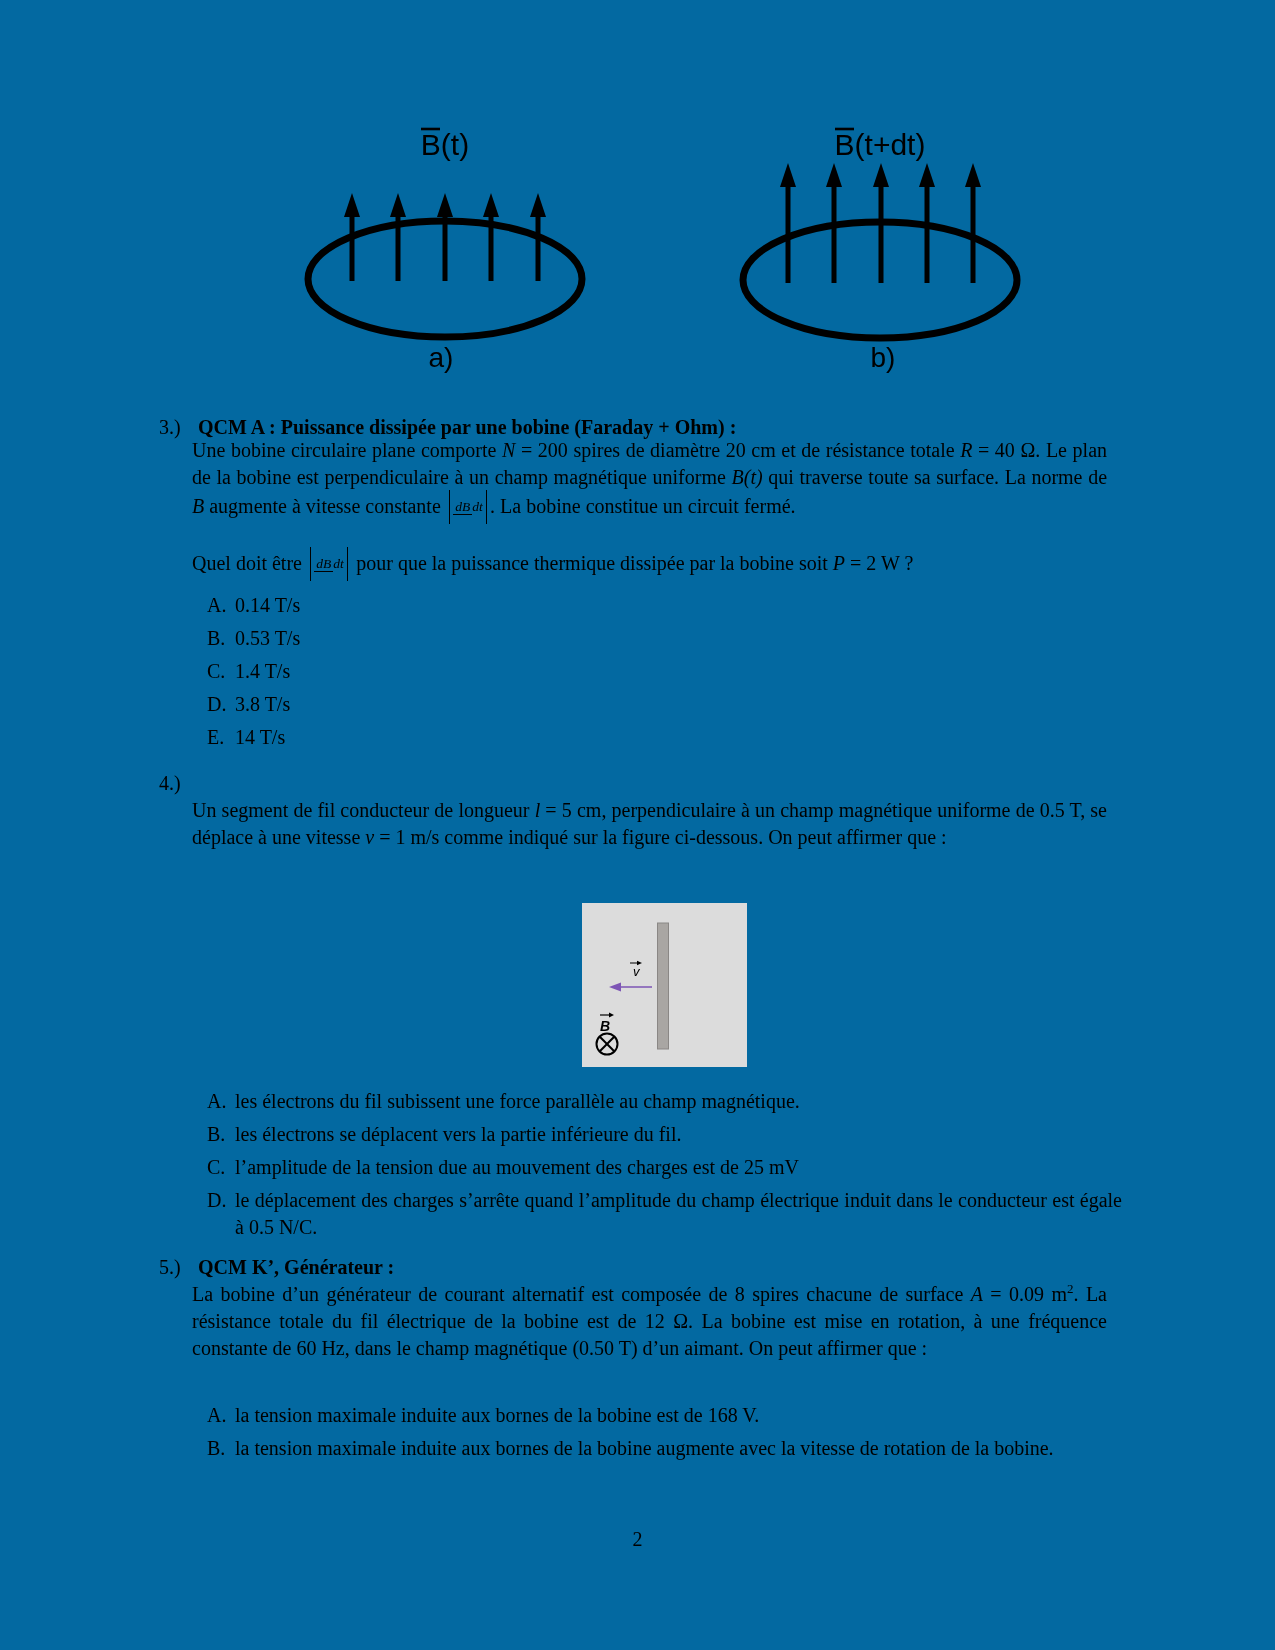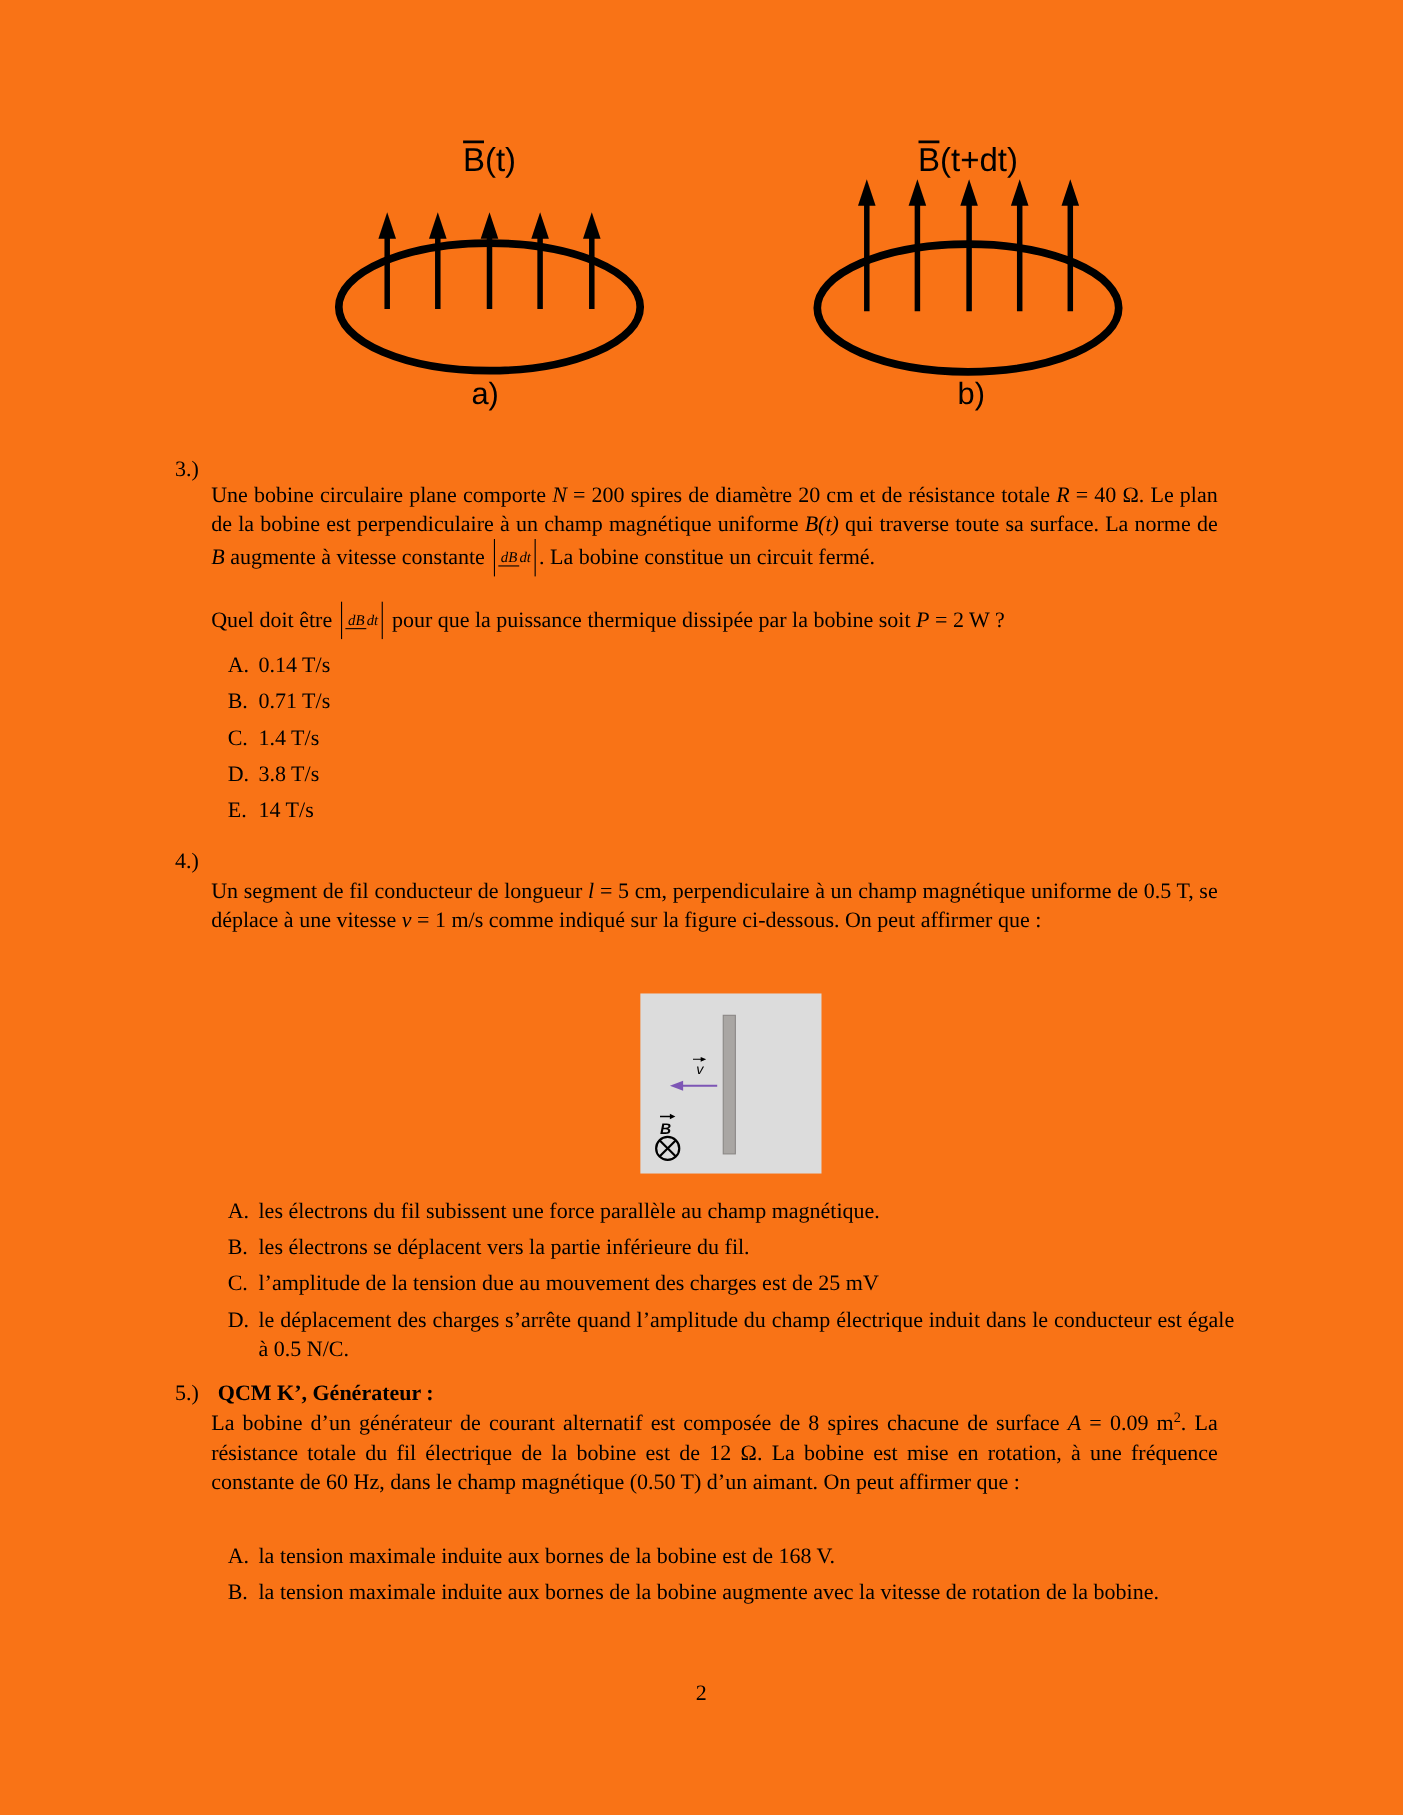--- a/index.html
+++ b/index.html
@@ -1,17 +1,17 @@
 <!DOCTYPE html>
 <html><head>
 <meta charset="utf-8">
 <style>
   html,body { margin:0; padding:0; background:#fff; }
   .page {
-    position:relative; width:1275px; height:1650px; background:#f97316;
+    position:relative; width:1275px; height:1650px; background:#0369a1;
     font-family:"Liberation Serif", serif; color:#000;
     overflow:hidden;
   }
   svg text { font-family:"Liberation Sans", sans-serif; fill:#000; }
   .coil-fig { position:absolute; top:113px; }
   #fig-a { left:280px; }
   #fig-b { left:715px; }
 
   .block { position:absolute; left:159px; width:915px; }
   .qheader { display:flex; font-size:20px; line-height:27px; }
@@ -76,20 +76,21 @@
       <polygon points="119,50 111,74 127,74"></polygon>
       <polygon points="166,50 158,74 174,74"></polygon>
       <polygon points="212,50 204,74 220,74"></polygon>
       <polygon points="258,50 250,74 266,74"></polygon>
     </g>
     <text x="168" y="254" text-anchor="middle" font-size="28">b)</text>
   </svg>
 
   <section class="block qheader" style="top:414px">
     <span class="qnum">3.)</span>
+    <h3 class="qtitle">QCM A : Puissance dissipée par une bobine (Faraday + Ohm) :</h3>
   </section>
   <p class="block para" style="top:437px">Une bobine circulaire plane comporte <span class="mi">N</span> = 200 spires de diamètre 20 cm et de résistance totale <span class="mi">R</span> = 40 Ω.  Le plan de la bobine est perpendiculaire à un champ magnétique uniforme <span class="mi">B(t)</span> qui traverse toute sa surface.  La norme de <span class="mi">B</span> augmente à vitesse constante <span class="absfrac">
         <span class="vbar"></span>
         <span class="frac">
           <span class="num">dB</span>
           <span class="den">dt</span>
         </span>
         <span class="vbar"></span>
       </span>.  La bobine constitue un circuit fermé.</p>
   <p class="block para" style="top:548px">Quel doit être <span class="absfrac">
@@ -100,21 +101,21 @@
         </span>
         <span class="vbar"></span>
       </span> pour que la puissance thermique dissipée par la bobine soit <span class="mi">P</span> = 2 W ?</p>
   <ul class="block options" style="top:592px">
       <li>
         <span class="opt-label">A.</span>
         <span class="opt-text">0.14 T/s</span>
       </li>
       <li>
         <span class="opt-label">B.</span>
-        <span class="opt-text">0.71 T/s</span>
+        <span class="opt-text">0.53 T/s</span>
       </li>
       <li>
         <span class="opt-label">C.</span>
         <span class="opt-text">1.4 T/s</span>
       </li>
       <li>
         <span class="opt-label">D.</span>
         <span class="opt-text">3.8 T/s</span>
       </li>
       <li>

